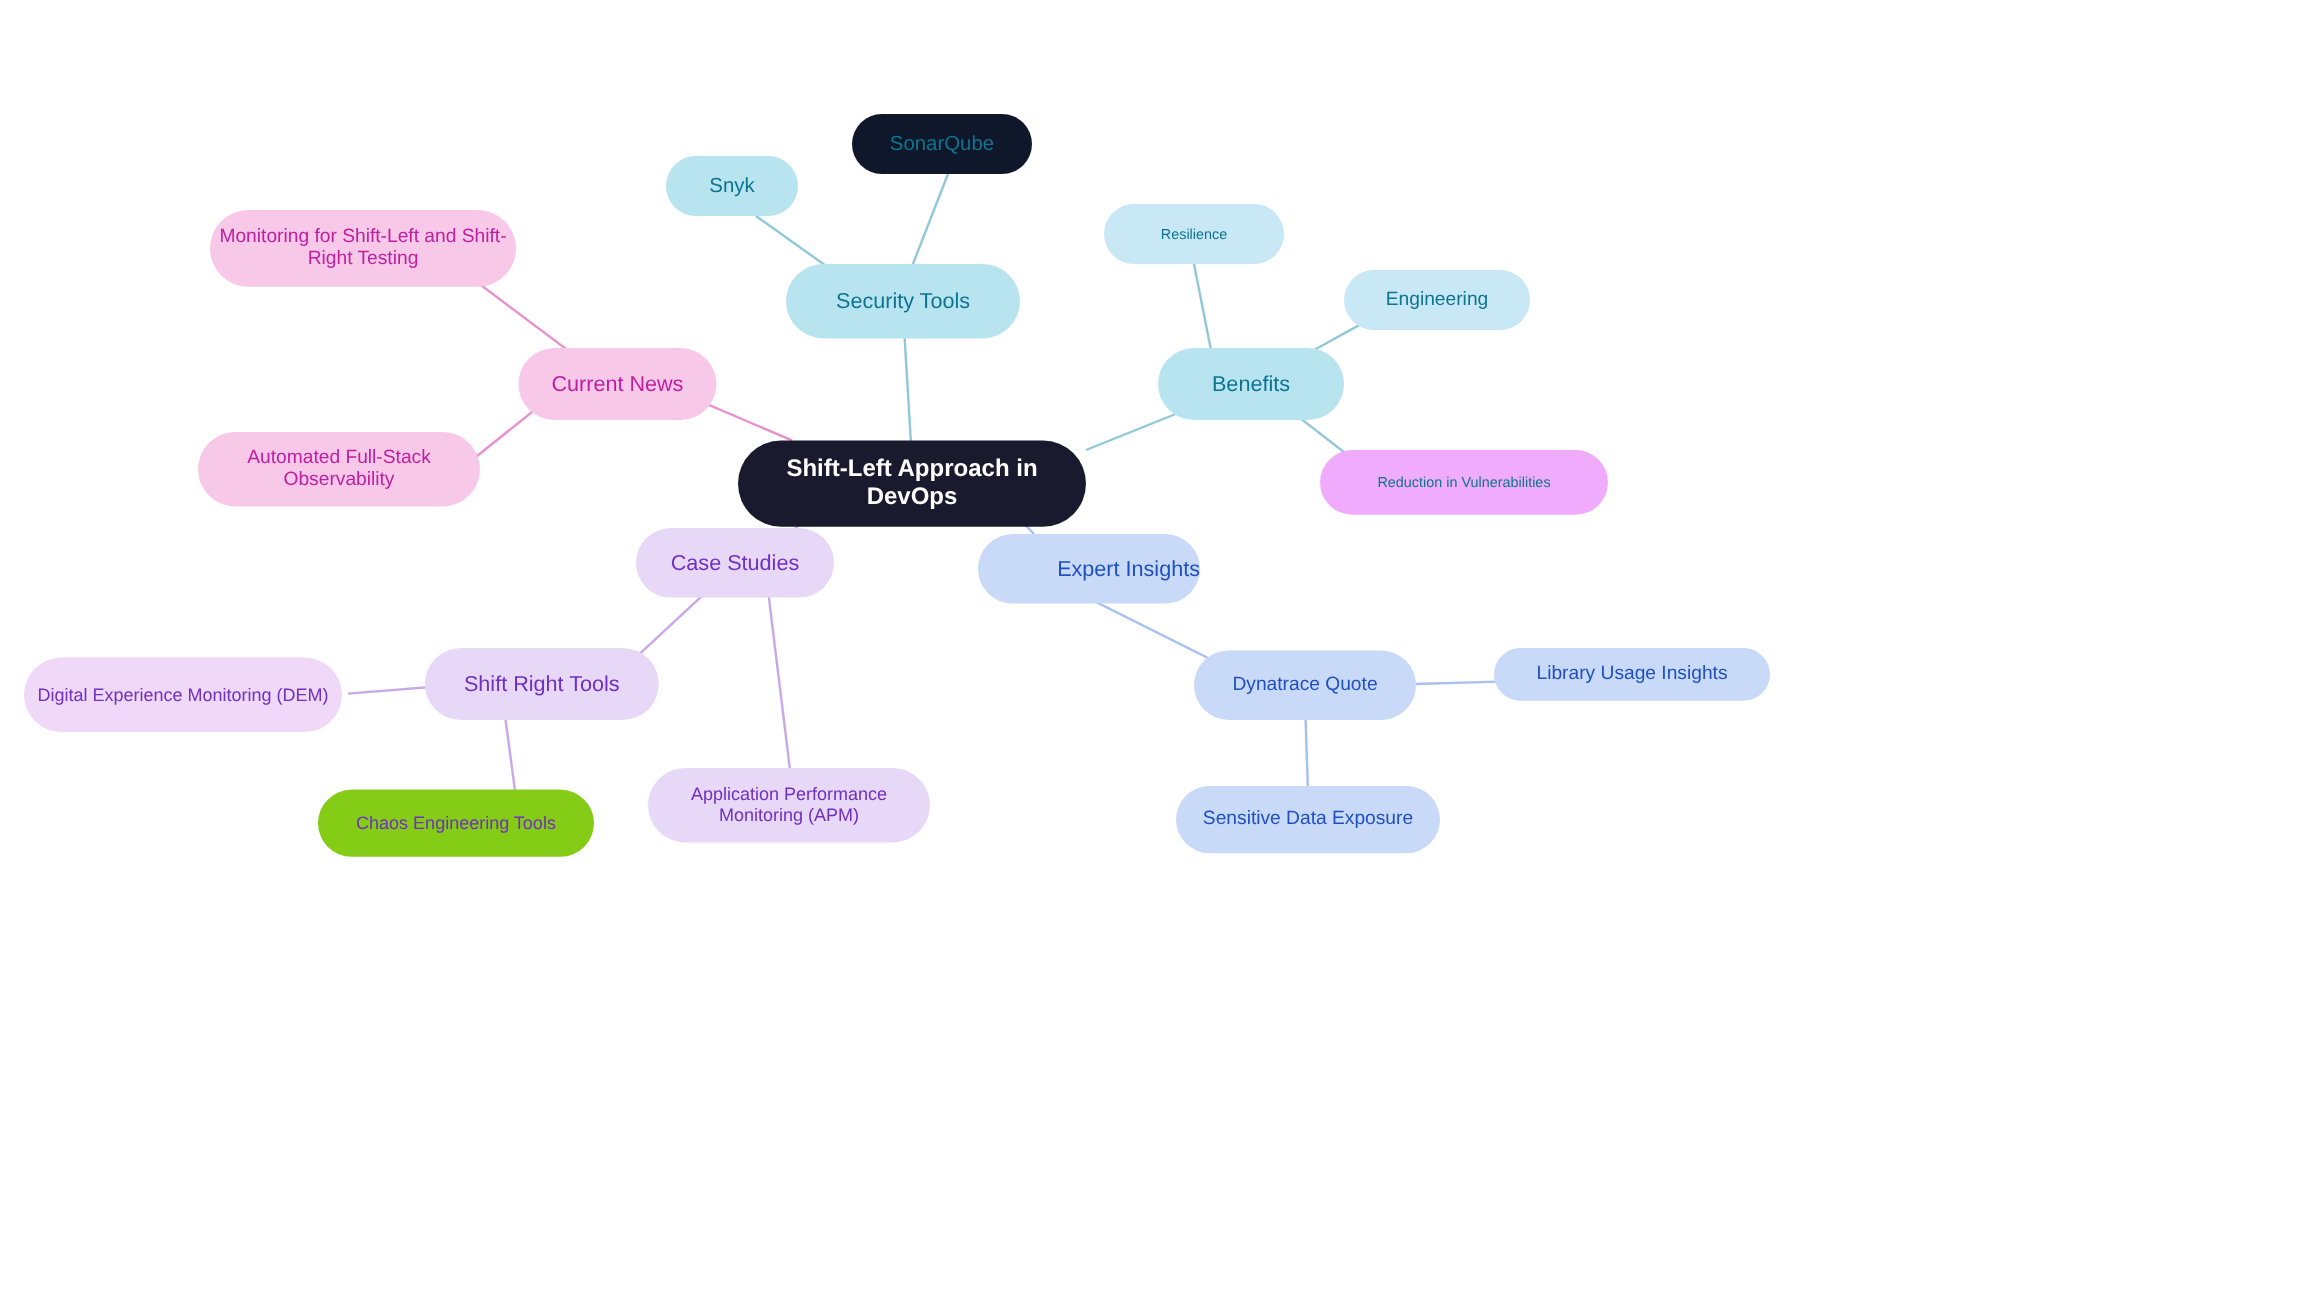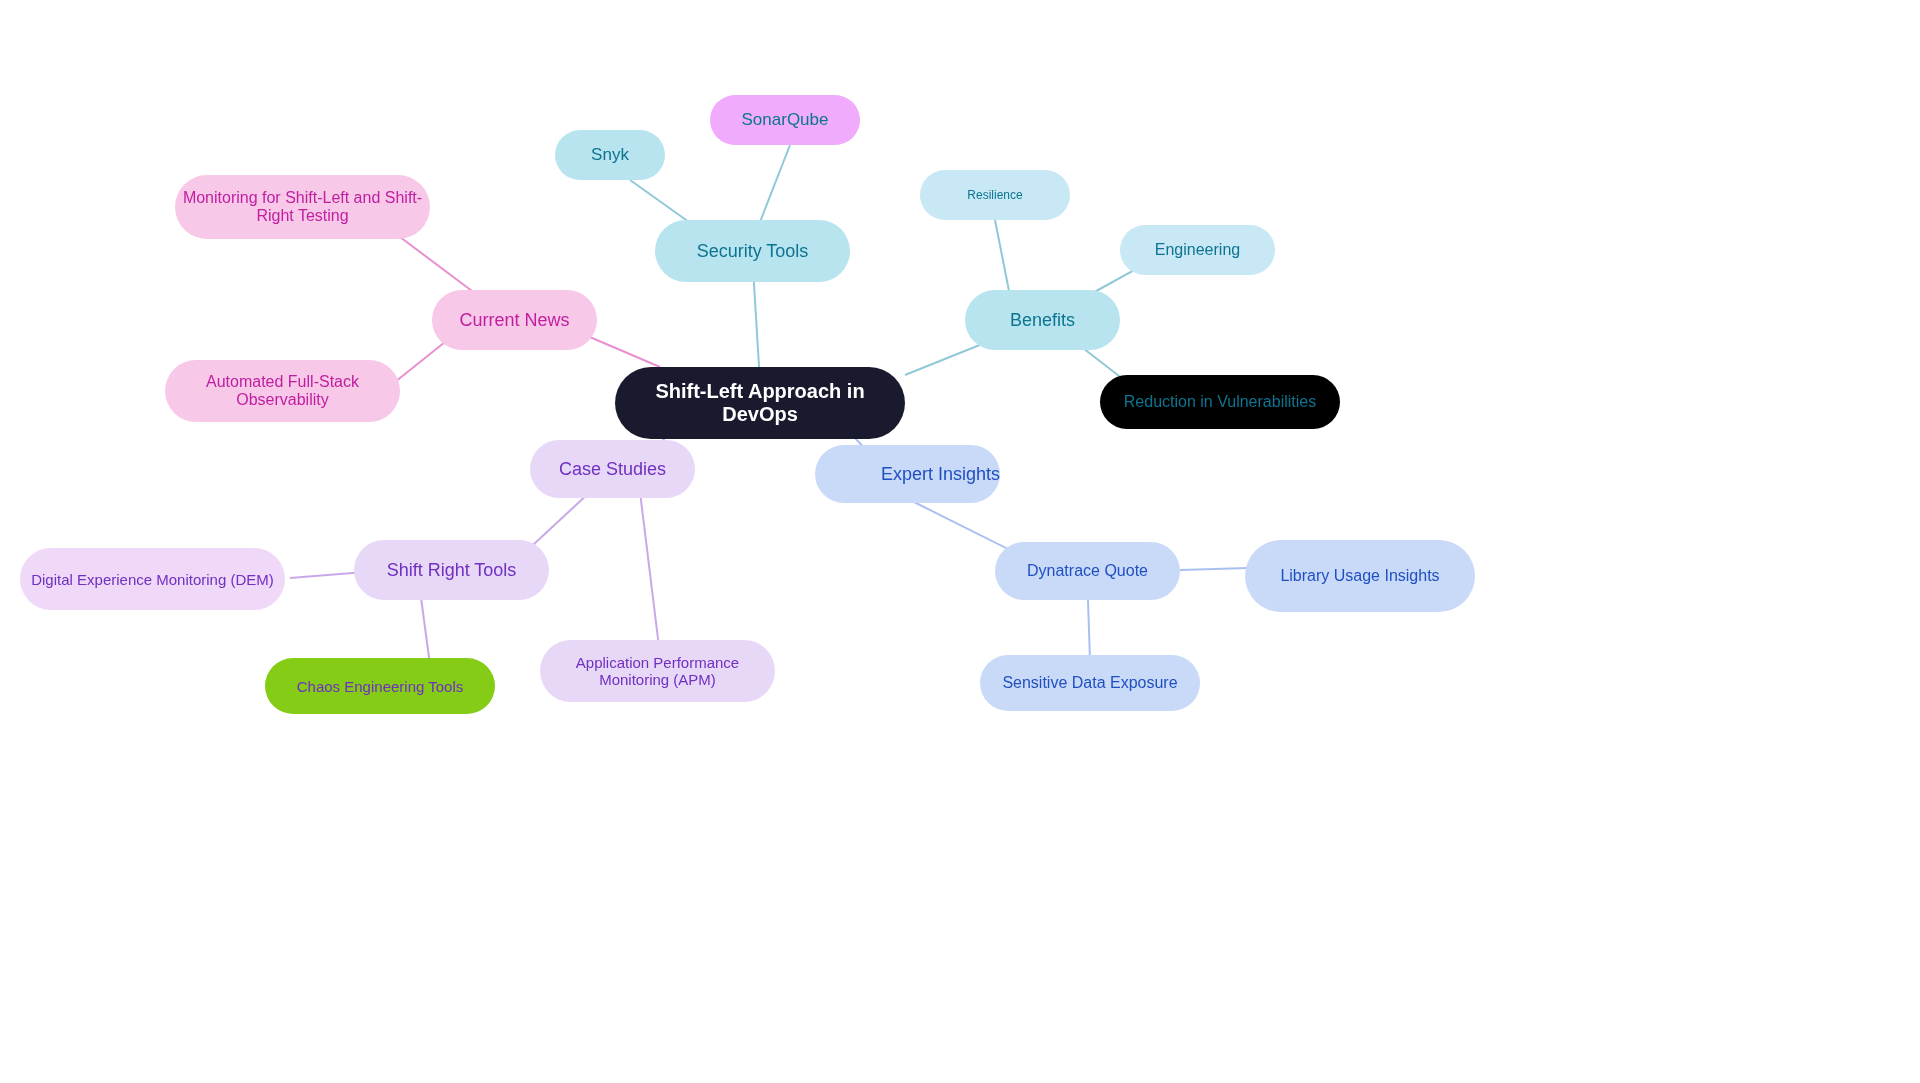--- a/index.html
+++ b/index.html
@@ -62,21 +62,21 @@
       color: #0d7490;
       font-size: 17px;
       font-weight: 500;
       width: 110px;
       height: 50px;
       left: 555px;
       top: 130px;
     }
 
     .node-sonarqube {
-      background: #f0abfc;
+      background: #0f172a;
       color: #0d7490;
       font-size: 17px;
       font-weight: 500;
       width: 150px;
       height: 50px;
       left: 710px;
       top: 95px;
     }
 
     
@@ -107,23 +107,23 @@
       color: #0d7490;
       font-size: 16px;
       font-weight: 400;
       width: 155px;
       height: 50px;
       left: 1120px;
       top: 225px;
     }
 
     .node-reduction {
-      background: #000000;
-      color: #0d7490;
-      font-size: 16px;
+      background: #f0abfc;
+      color: #0d7490;
+      font-size: 12px;
       font-weight: 400;
       width: 240px;
       height: 54px;
       left: 1100px;
       top: 375px;
     }
 
     
     .node-current-news {
       background: #f8c8e8;
@@ -239,21 +239,21 @@
       left: 995px;
       top: 542px;
     }
 
     .node-library {
       background: #c8daf8;
       color: #2050c0;
       font-size: 16px;
       font-weight: 400;
       width: 230px;
-      height: 72px;
+      height: 44px;
       left: 1245px;
       top: 540px;
     }
 
     .node-sensitive {
       background: #c8daf8;
       color: #2050c0;
       font-size: 16px;
       font-weight: 400;
       width: 220px;

